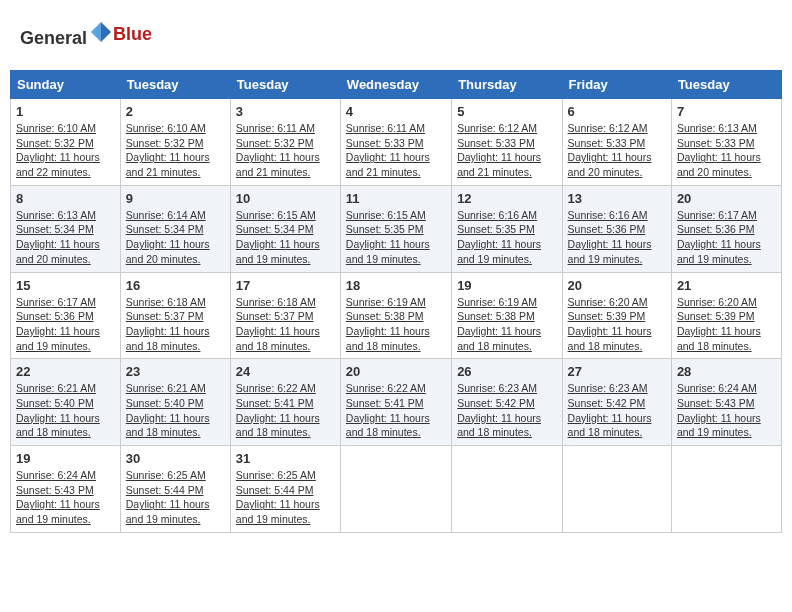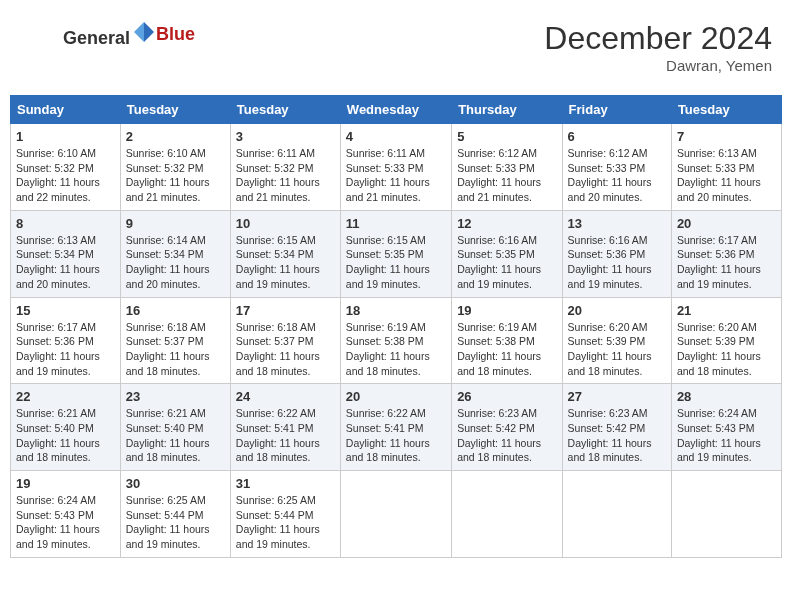--- a/index.html
+++ b/index.html
@@ -17,21 +17,20 @@
       padding: 10px 10px 5px 10px;
     }
     .logo {
       display: flex;
       align-items: center;
     }
     .logo-text-general {
       font-size: 18px;
       font-weight: bold;
       color: #333;
-      margin-left: 43px;
     }
     .logo-text-blue {
       font-size: 18px;
       font-weight: bold;
       color: #b91c1c;
     }
     .logo-icon {
       width: 24px;
       height: 24px;
       margin-left: 2px;
@@ -76,42 +75,39 @@
       background-color: #f0f4f8;
     }
     .day-number {
       font-size: 13px;
       font-weight: bold;
       display: block;
       margin-bottom: 2px;
     }
     .day-info {
       line-height: 1.4;
+      text-decoration: underline;
     }
     .empty-cell {
       background: #fff !important;
     }
   </style>
 </head>
 <body>
 
 <div class="header">
   <div class="logo">
     <div>
       <span class="logo-text-general">General</span><svg class="logo-icon" viewBox="0 0 24 24">
           <polygon points="12,2 22,12 12,22" fill="#2e6dba"></polygon>
           <polygon points="2,12 12,2 12,22" fill="#5ba3e0"></polygon>
         </svg>
     </div>
     <span class="logo-text-blue">Blue</span>
   </div>
-  <div class="title-area">
-    <div class="month-title">December 2024</div>
-    <div class="location-title">Dawran, Yemen</div>
-  </div>
 </div>
 
 <table class="calendar">
   <thead>
     <tr id="weekday-header">
         <th>Sunday</th>
         <th>Tuesday</th>
         <th>Tuesday</th>
         <th>Wednesday</th>
         <th>Thursday</th>

